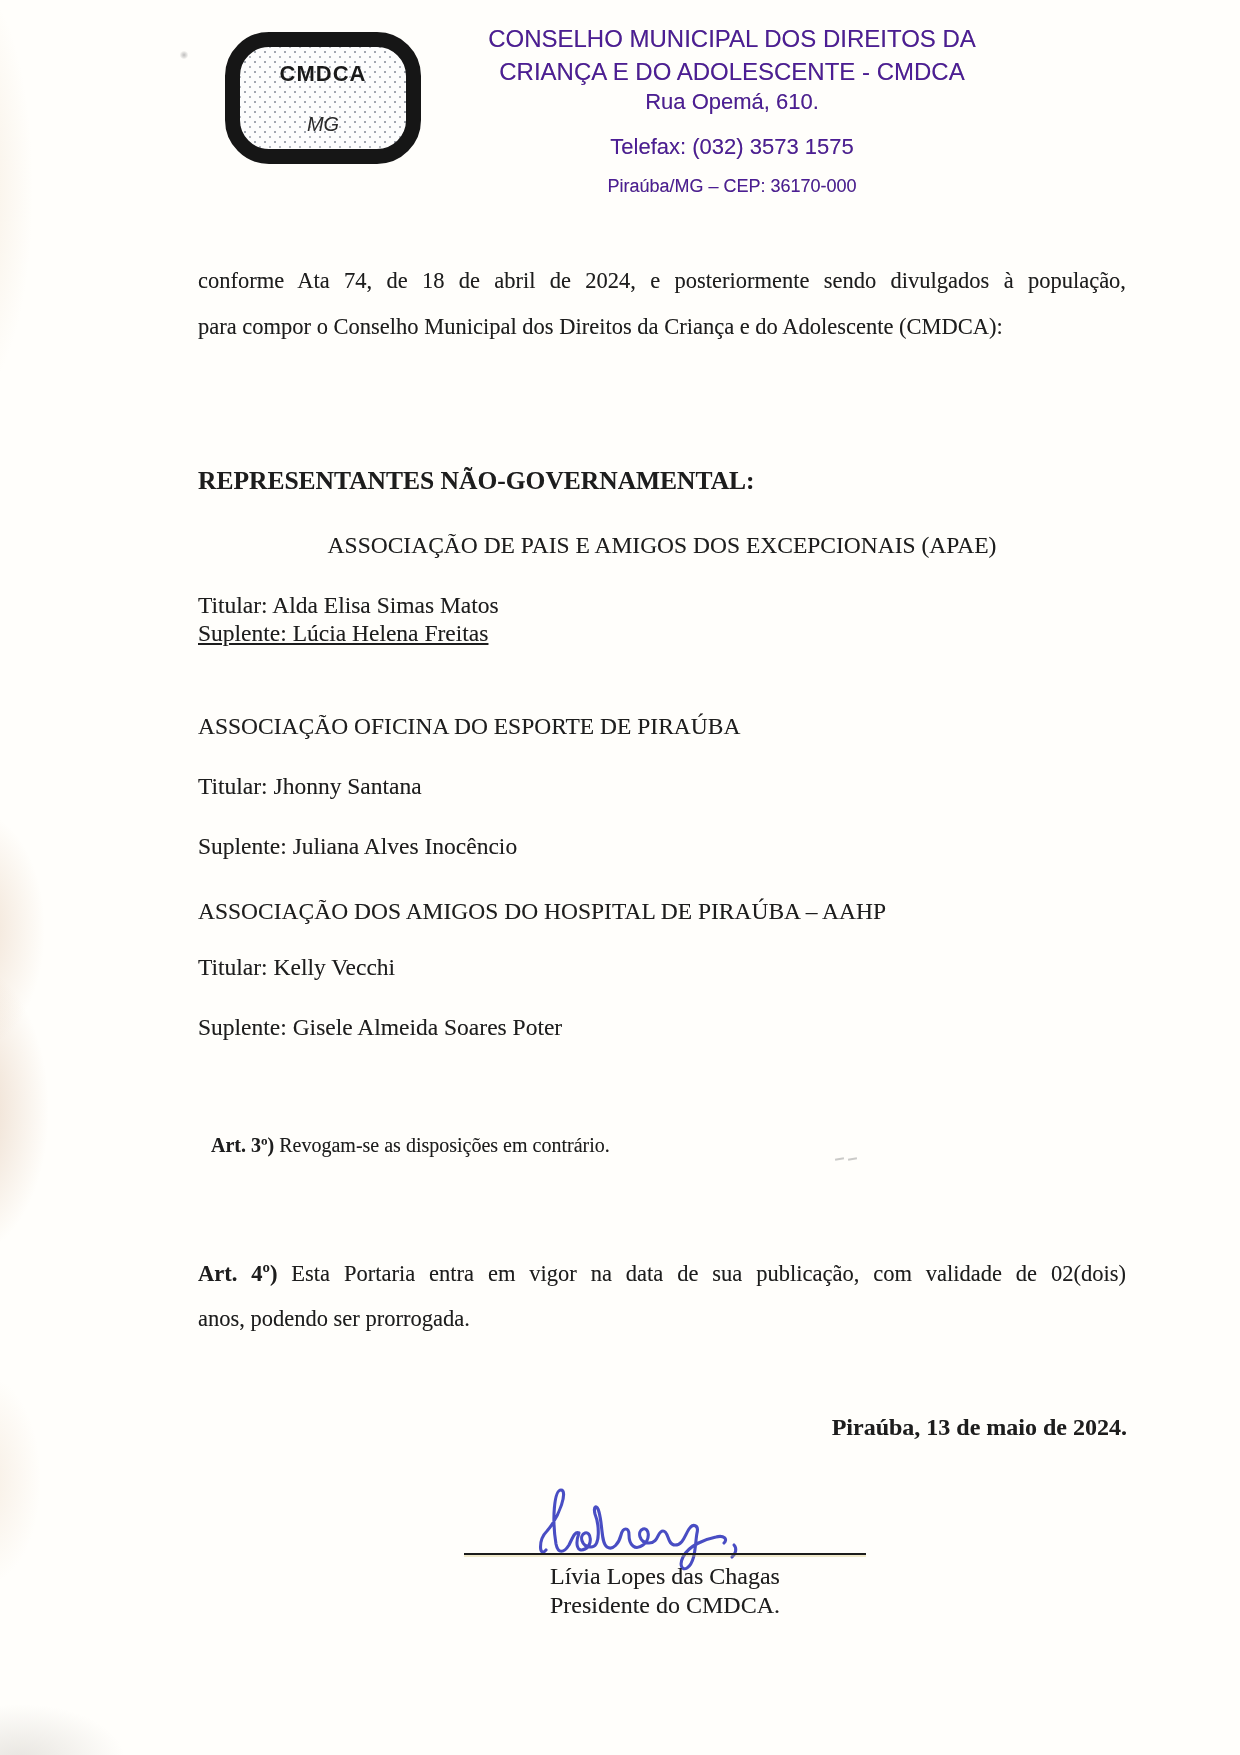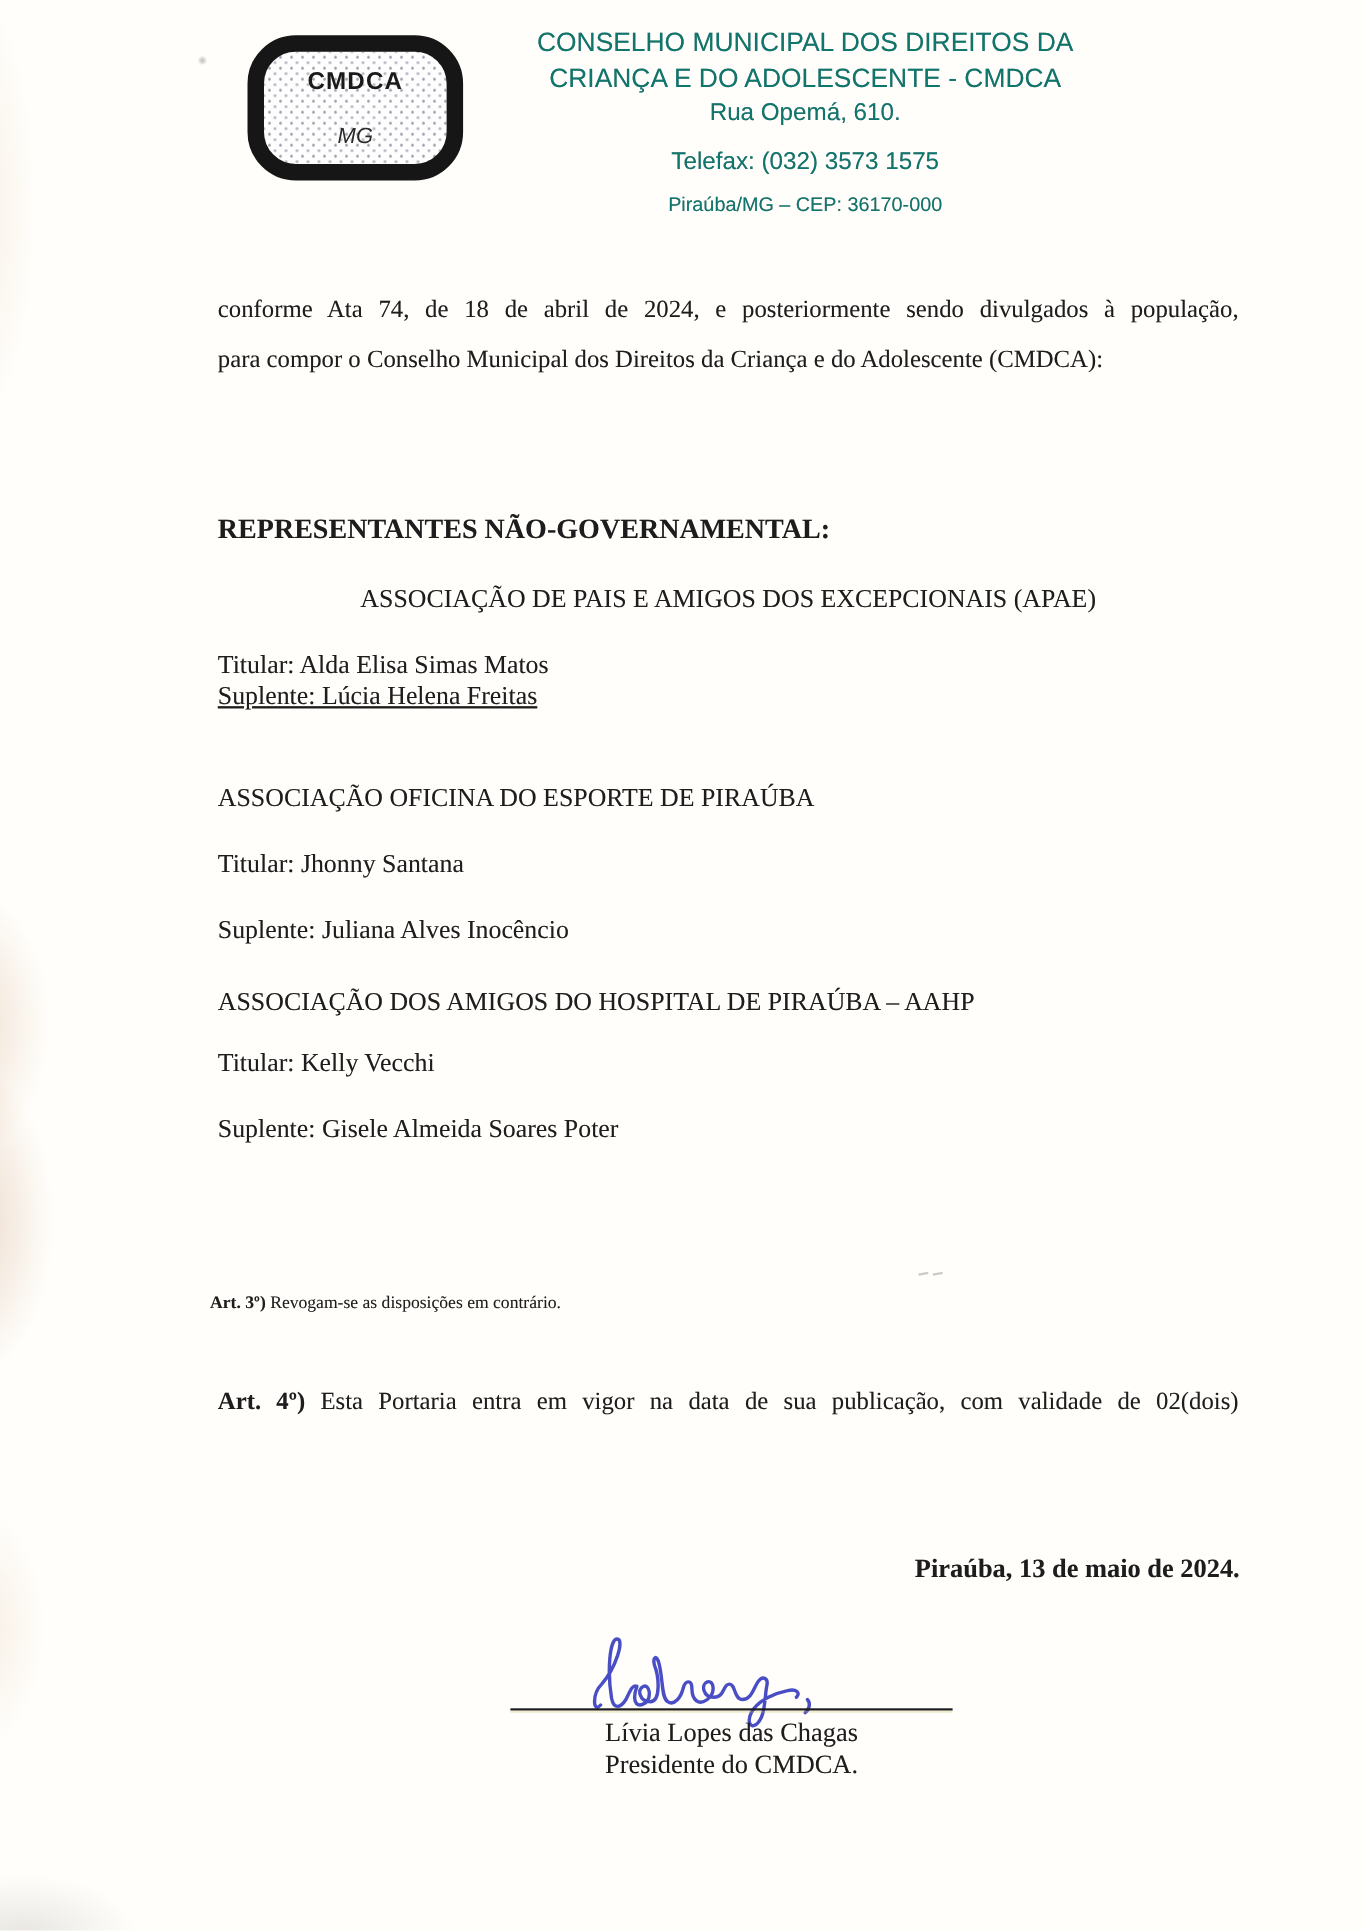--- a/index.html
+++ b/index.html
@@ -32,41 +32,41 @@
     font-family:"Liberation Sans",sans-serif; font-weight:bold;
     font-size:22px; letter-spacing:1px; color:#1a1a1a;
   }
   .logo-state{
     position:absolute; left:0; right:0; top:66px; text-align:center;
     font-family:"Liberation Sans",sans-serif; font-style:italic;
     font-size:20px; color:#2a2a2a;
   }
   .header-text{
     left:420px; top:22px; width:624px; text-align:center;
-    font-family:"Liberation Sans",sans-serif; color:#0f766e;
+    font-family:"Liberation Sans",sans-serif; color:#4c1d95;
     text-shadow:0 0 0.5px rgba(0,0,0,0.35);
   }
   .org-line{font-size:24px; line-height:33px;}
   .addr-line{font-size:22px; line-height:27px;}
   .telefax-line{font-size:22px; line-height:27px; margin-top:18px;}
   .citycep-line{font-size:18px; line-height:27px; margin-top:13px;}
   
   .bodytxt{ text-shadow:0 0 0.5px rgba(0,0,0,0.30); }
   .art-par{ left:198px; width:928px; font-size:22.5px; line-height:46px; }
   .jline{ text-align:justify; text-align-last:justify; }
   .bold{ font-weight:bold; }
   .section-title{
     left:198px; top:466px; width:928px;
     font-weight:bold; font-size:25.5px; line-height:30px;
   }
   .listline{ left:198px; width:928px; font-size:23.5px; line-height:30px; }
   .ln0{top:530px;text-align:center;} .ln1{top:590px;} .ln2{top:618px;text-decoration:underline;}
   .ln3{top:711px;} .ln4{top:771px;} .ln5{top:831px;}
   .ln6{top:896px;} .ln7{top:952px;} .ln8{top:1012px;}
-  .art3{ left:191px; top:1130px; width:928px; font-size:16px; line-height:30px;margin-top:40px; }
+  .art3{ left:211px; top:1130px; width:928px; font-size:20px; line-height:30px; }
   .art4{ left:198px; top:1251px; width:928px; font-size:22.5px; line-height:45px; }
   .date-line{
     right:113px; top:1412px; font-weight:bold; font-size:24px; line-height:30px;
   }
   
   .sig-rule{
     left:464px; top:1553px; width:402px; height:0;
     border-top:2px solid #1c1c1c;
     box-shadow:0 2px 0 rgba(205,185,90,0.30);
   }
@@ -122,20 +122,21 @@
 <div class="abs listline ln7 bodytxt">Titular: Kelly Vecchi</div>
 <div class="abs listline ln8 bodytxt">Suplente: Gisele Almeida Soares Poter</div>
 
 <div class="abs art3 bodytxt">
   <span class="bold">Art. 3º)</span>
   <span>Revogam-se as disposições em contrário.</span>
 </div>
 
 <div class="abs art4 bodytxt">
   <div class="jline"><span class="bold">Art. 4º)</span> <span>Esta Portaria entra em vigor na data de sua publicação, com validade de 02(dois)</span></div>
+  <div>anos, podendo ser prorrogada.</div>
 </div>
 
 <div class="abs date-line bodytxt">Piraúba, 13 de maio de 2024.</div>
 
 <svg class="abs sig-ink" viewBox="0 0 218 92" xmlns="http://www.w3.org/2000/svg">
   <g fill="none" stroke="#3a3fbf" stroke-width="3.1" stroke-linecap="round" stroke-linejoin="round" opacity="0.92">
     <path d="M10,64 C3,72 2,54 11,45 C24,30 32,4 25,4 C18,4 16,34 20,58 C22,68 28,67 33,59
              C37,51 39,45 43,47 C39,58 41,67 49,63 C57,59 55,45 49,47 C43,49 45,61 55,61
              C65,61 63,38 59,28 C57,20 61,18 63,26 C67,41 65,57 71,61 C77,65 83,57 85,49
              C87,41 93,41 93,49 C93,59 99,65 107,59 C115,53 113,41 107,43 C101,45 103,57 113,57

